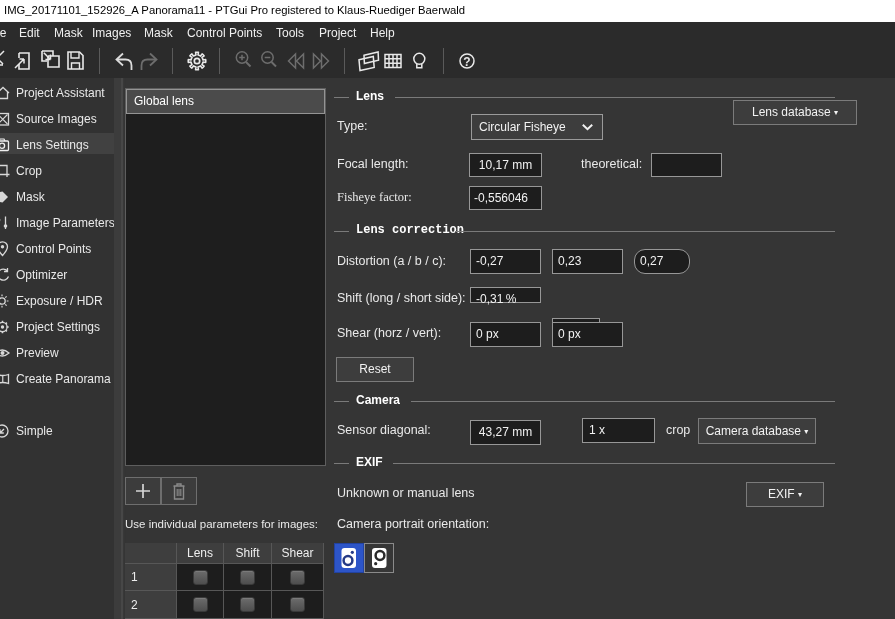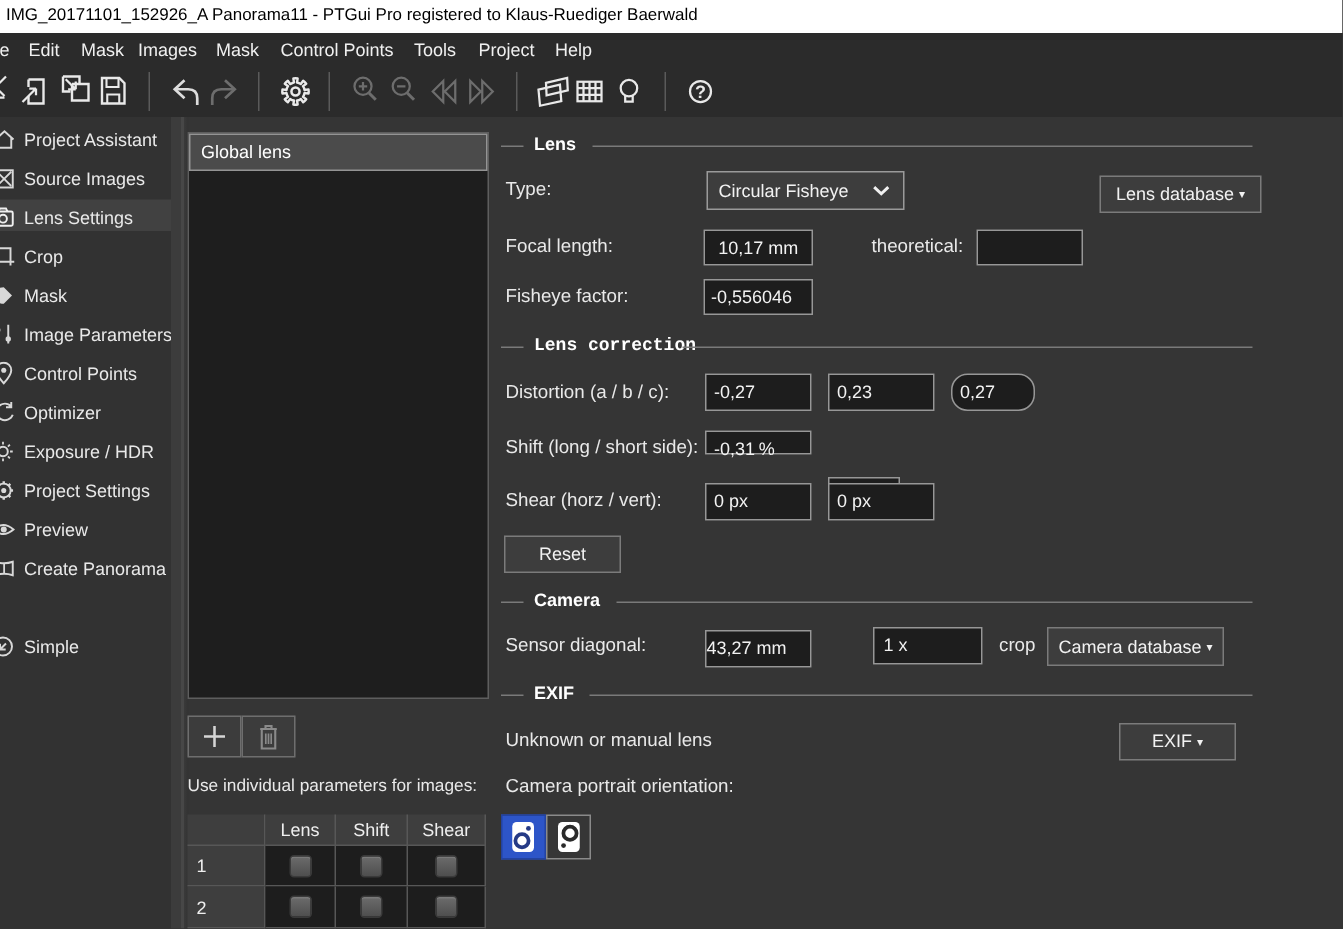--- a/index.html
+++ b/index.html
@@ -270,26 +270,26 @@
 <div id="rp">
     <div class="schead" style="left:330px; top:89px; width:565px;">
       <div class="l1"></div>
       <div class="t">Lens</div>
       <div class="l2" style="left:65px; width:440px;"></div>
     </div>
     <div class="flabel" style="left:337px; top:119px;">Type:</div>
     <div class="dropdown" style="left:471px; top:114px; width:132px; height:26px; line-height:24px; padding-left:7px;">Circular Fisheye<svg width="11" height="7" style="position:absolute; right:9px; top:9px;">
         <path d="M 0.8 0.8 L 5.5 5.2 L 10.2 0.8" fill="none" stroke="#f0f0f0" stroke-width="2"></path>
       </svg></div>
-    <div class="gbtn" style="left:733px; top:117px; width:108px; height:25px; line-height:23px;">Lens database <span style="font-size:8px; vertical-align:1px;">▾</span></div>
+    <div class="gbtn" style="left:733px; top:100px; width:124px; height:25px; line-height:23px;">Lens database <span style="font-size:8px; vertical-align:1px;">▾</span></div>
     <div class="flabel" style="left:337px; top:157px;">Focal length:</div>
     <div class="tinput" style="left:469px; top:153px; width:73px; height:24px; line-height:22px;text-align:center;">10,17 mm</div>
     <div class="flabel" style="left:581px; top:157px;">theoretical:</div>
     <div class="tinput" style="left:651px; top:153px; width:71px; height:24px; line-height:22px;padding-left:5px;"></div>
-    <div class="flabel" style="left:337px; top:190px;">Fisheye factor:</div>
+    <div class="flabel" style="left:337px; top:190px;font-family:Liberation Serif, serif;">Fisheye factor:</div>
     <div class="tinput" style="left:469px; top:186px; width:73px; height:24px; line-height:22px;padding-left:4px;">-0,556046</div>
     <div class="schead" style="left:330px; top:223px; width:565px;font-family:Liberation Mono, monospace;">
       <div class="l1"></div>
       <div class="t">Lens correction</div>
       <div class="l2" style="left:125px; width:380px;"></div>
     </div>
     <div class="flabel" style="left:337px; top:254px;">Distortion (a / b / c):</div>
     <div class="tinput" style="left:470px; top:249px; width:71px; height:25px; line-height:23px;padding-left:5px;">-0,27</div>
     <div class="tinput" style="left:552px; top:249px; width:71px; height:25px; line-height:23px;padding-left:5px;">0,23</div>
     <div class="tinput" style="left:634px; top:249px; width:56px; height:25px; line-height:23px;padding-left:5px;border-radius:11px;">0,27</div>
@@ -299,21 +299,21 @@
     <div class="flabel" style="left:337px; top:326px;">Shear (horz / vert):</div>
     <div class="tinput" style="left:470px; top:322px; width:71px; height:25px; line-height:23px;padding-left:5px;">0 px</div>
     <div class="tinput" style="left:552px; top:322px; width:71px; height:25px; line-height:23px;padding-left:5px;">0 px</div>
     <div class="gbtn" style="left:336px; top:357px; width:78px; height:25px; line-height:23px;">Reset</div>
     <div class="schead" style="left:330px; top:393px; width:565px;">
       <div class="l1"></div>
       <div class="t">Camera</div>
       <div class="l2" style="left:81px; width:424px;"></div>
     </div>
     <div class="flabel" style="left:337px; top:423px;">Sensor diagonal:</div>
-    <div class="tinput" style="left:470px; top:420px; width:71px; height:25px; line-height:23px;">43,27 mm</div>
+    <div class="tinput" style="left:470px; top:420px; width:71px; height:25px; line-height:23px;text-align:center;">43,27 mm</div>
     <div class="tinput" style="left:582px; top:418px; width:73px; height:25px; line-height:23px;padding-left:6px;">1 x</div>
     <div class="flabel" style="left:666px; top:423px;">crop</div>
     <div class="gbtn" style="left:698px; top:418px; width:118px; height:26px; line-height:24px;">Camera database <span style="font-size:8px; vertical-align:1px;">▾</span></div>
     <div class="schead" style="left:330px; top:455px; width:565px;">
       <div class="l1"></div>
       <div class="t">EXIF</div>
       <div class="l2" style="left:63px; width:442px;"></div>
     </div>
     <div class="flabel" style="left:337px; top:486px;">Unknown or manual lens</div>
     <div class="gbtn" style="left:746px; top:482px; width:78px; height:25px; line-height:23px;">EXIF <span style="font-size:8px; vertical-align:1px;">▾</span></div>

